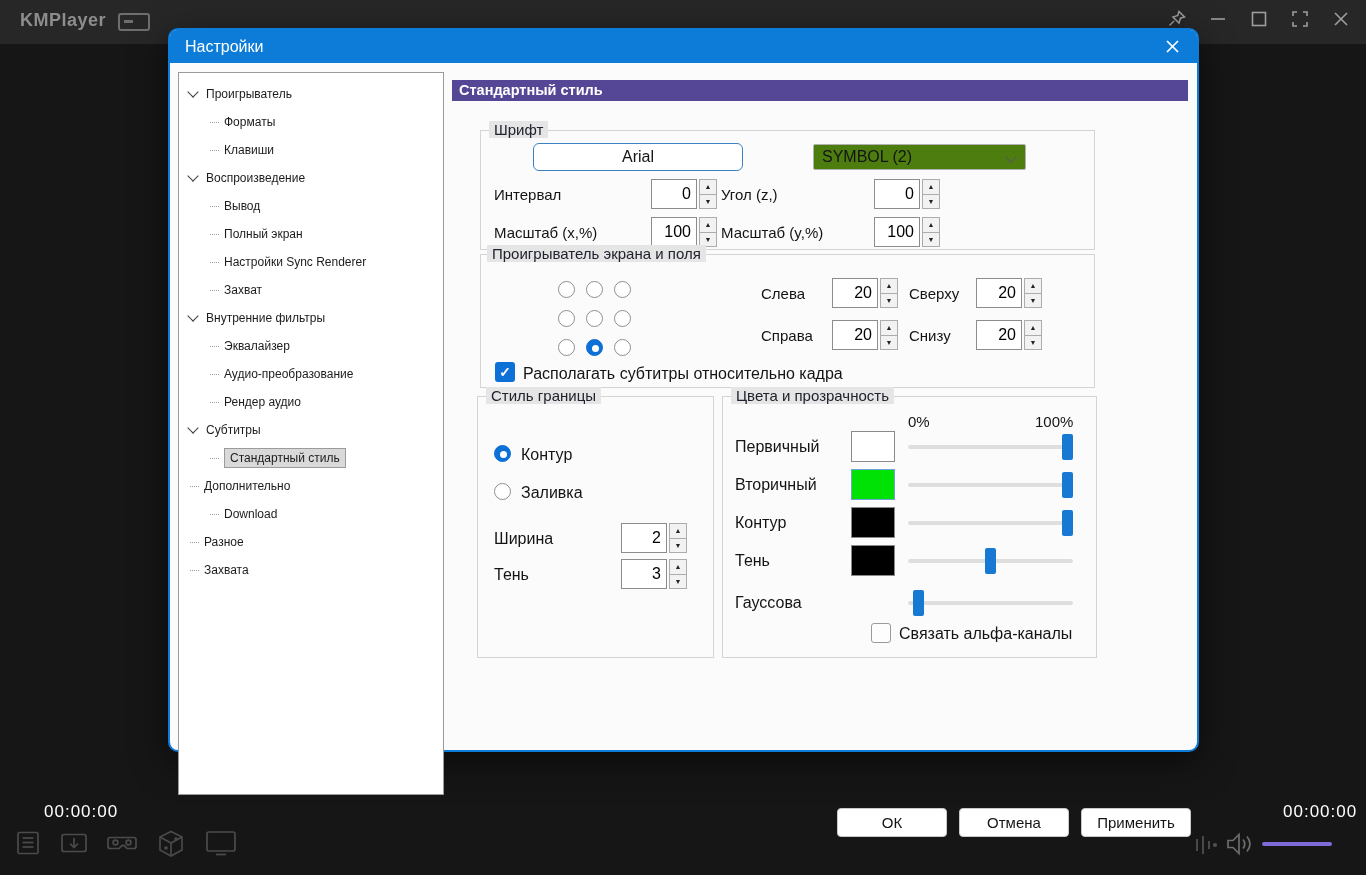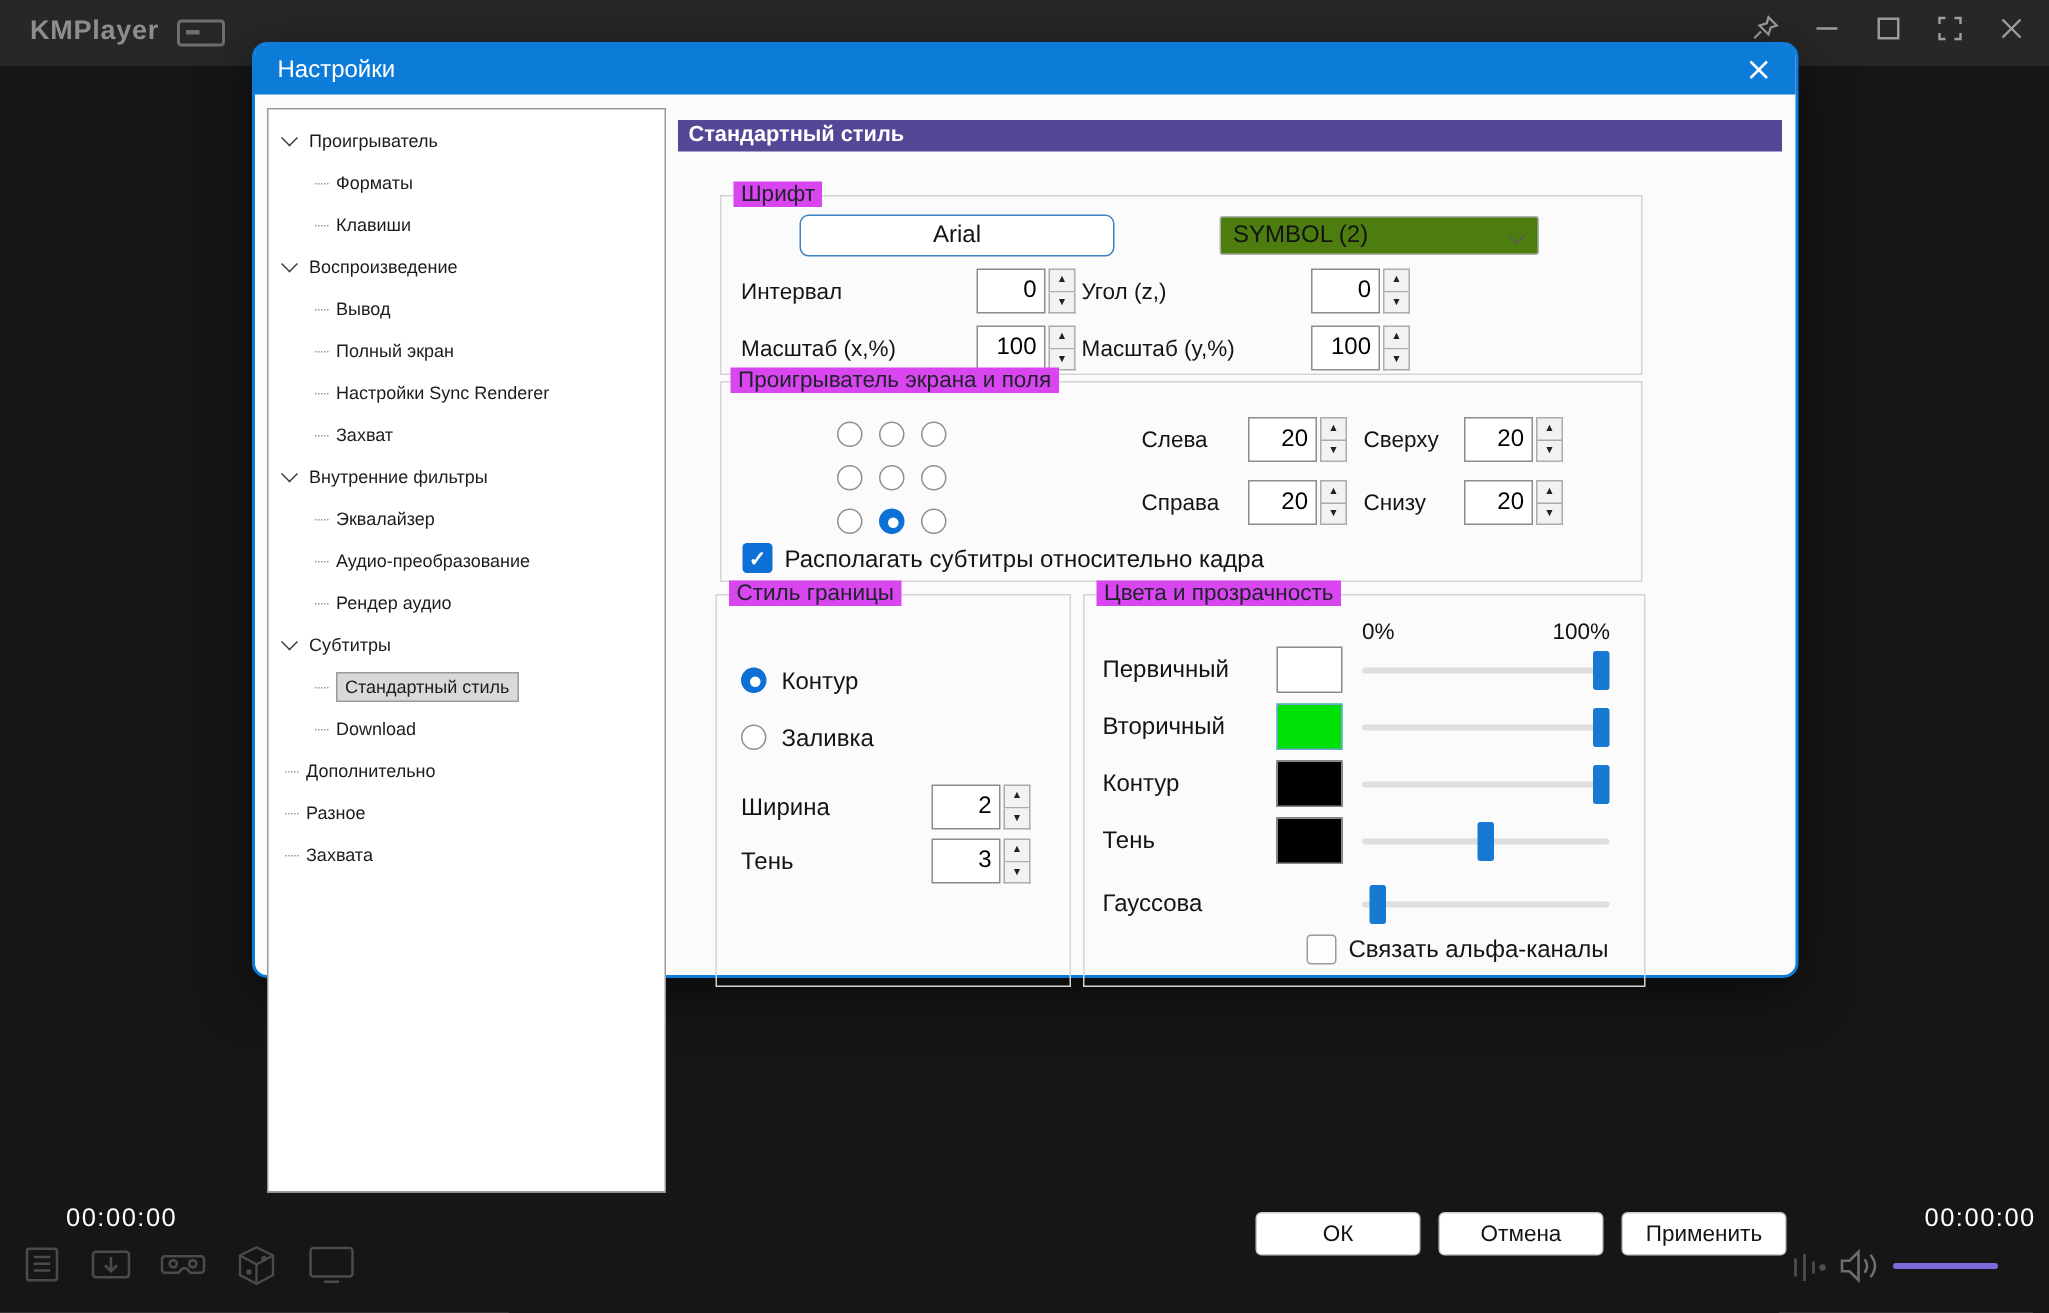--- a/index.html
+++ b/index.html
@@ -16,21 +16,21 @@
   .miniplayer-ic::after { content:""; position:absolute; left:4px; top:5px; width:9px; height:3px; background:#6e6e6e; }
   .win-icons { position:absolute; right:14px; top:8px; display:flex; gap:19px; align-items:center; }
   .win-icons svg { display:block; cursor:pointer; }
   
   .time { position:absolute; font-size:17px; color:#ffffff; letter-spacing:1px; }
   .bl-icons { position:absolute; left:14px; top:829px; display:flex; gap:17px; }
   .bl-icons svg { display:block; }
   .vol-line { position:absolute; left:1262px; top:842px; width:70px; height:4px; border-radius:2px; background:#7e6bd9; }
   
   .dialog {
-    position:absolute; left:168px; top:28px; width:1031px; height:624px;
+    position:absolute; left:168px; top:28px; width:1031px; height:724px;
     background:#fbfbfb; border:2px solid #0d7cd8; border-radius:10px;
     box-shadow:0 10px 35px rgba(0,0,0,.55); color:#141414;
   }
   .dlg-titlebar { position:absolute; top:0; left:0; right:0; height:33px; background:#0d7cd8;
     border-radius:7px 7px 0 0; display:flex; align-items:center; padding:0 15px; }
   .dlg-title { color:#fff; font-size:16px; }
   .dlg-close { margin-left:auto; width:20px; height:20px; display:flex; align-items:center; justify-content:center; cursor:pointer; }
   
   .tree { position:absolute; left:8px; top:42px; width:266px; height:723px; background:#fff;
     border:1px solid #9a9a9a; padding-top:7px; font-size:12px; color:#1c1c1c; overflow:hidden; }
@@ -39,21 +39,21 @@
     transform:rotate(45deg); margin:-4px 9px 0 10px; flex:0 0 auto; }
   .tree-row .dash { width:9px; border-top:1px dotted #9a9a9a; margin-right:5px; flex:0 0 auto; }
   .tree-row.l0 .dash { margin-left:11px; }
   .tree-row.l1 .dash { margin-left:31px; }
   .tree-label { white-space:nowrap; }
   .tree-row.selected .tree-label { background:#d9d9d9; border:1px solid #9b9b9b; padding:2px 5px; }
   
   .panel-header { position:absolute; left:282px; top:50px; width:736px; height:21px; background:#564796;
     color:#fff; font-weight:bold; font-size:14.5px; line-height:21px; padding-left:7px; }
   .grp { position:absolute; border:1px solid #d4d4d4; }
-  .grp-label { position:absolute; top:-10px; left:8px; background:#d946ef; padding:0 5px; font-size:15px; color:#20232e; white-space:nowrap; }
+  .grp-label { position:absolute; top:-10px; left:8px; background:#e5e5e5; padding:0 5px; font-size:15px; color:#20232e; white-space:nowrap; }
   .flabel { position:absolute; font-size:15px; color:#141414; white-space:nowrap; }
   
   .spin { position:absolute; display:flex; height:30px; }
   .spin-val { width:46px; height:30px; background:#fff; border:1px solid #8c8c8c; font-size:16px;
     text-align:right; padding:0 5px 0 2px; line-height:28px; color:#000; }
   .spin-btns { width:18px; display:flex; flex-direction:column; margin-left:2px; }
   .spin-up,.spin-down { flex:1; background:#f2f2f2; border:1px solid #acacac; font-size:7px; color:#222;
     display:flex; align-items:center; justify-content:center; cursor:pointer; }
   .spin-down { border-top:none; }
   
@@ -218,27 +218,27 @@
           <span class="tree-label">Рендер аудио</span>
         </div>
         <div class="tree-row l0">
           <span class="chev"></span>
           <span class="tree-label">Субтитры</span>
         </div>
         <div class="tree-row l1 selected">
           <span class="dash"></span>
           <span class="tree-label">Стандартный стиль</span>
         </div>
+        <div class="tree-row l0">
+          <span class="dash"></span>
+          <span class="tree-label">Дополнительно</span>
+        </div>
         <div class="tree-row l1">
           <span class="dash"></span>
           <span class="tree-label">Download</span>
-        </div>
-        <div class="tree-row l0">
-          <span class="dash"></span>
-          <span class="tree-label">Дополнительно</span>
         </div>
         <div class="tree-row l0">
           <span class="dash"></span>
           <span class="tree-label">Разное</span>
         </div>
         <div class="tree-row l0">
           <span class="dash"></span>
           <span class="tree-label">Захвата</span>
         </div>
       </div>

